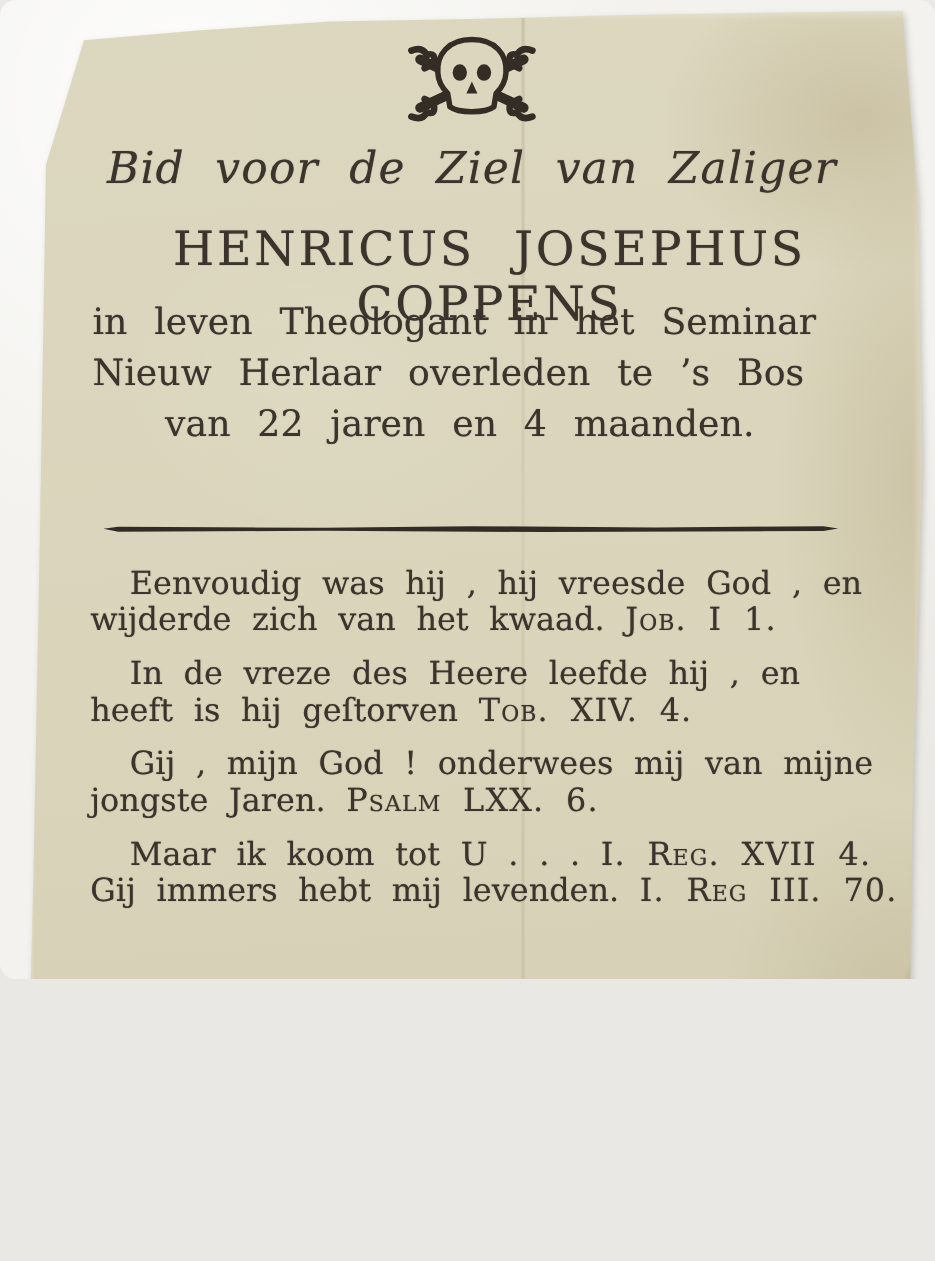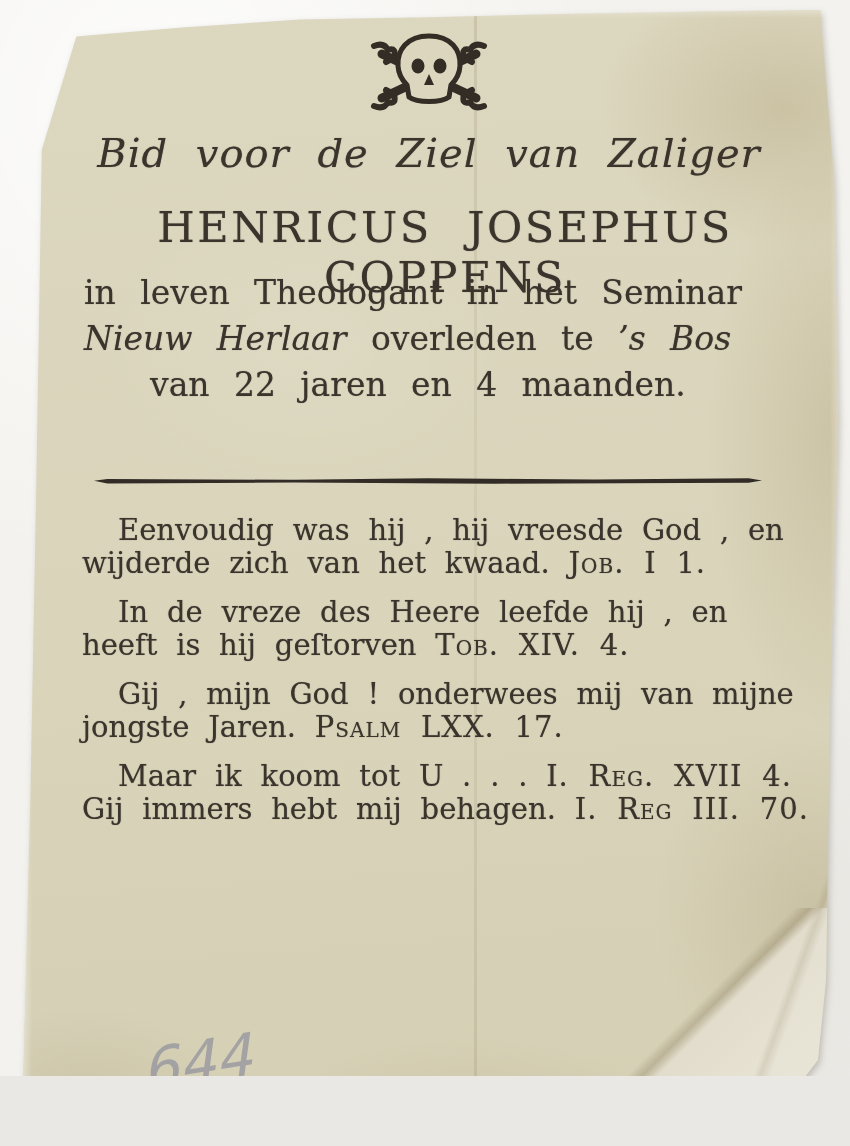--- a/index.html
+++ b/index.html
@@ -1,22 +1,23 @@
 <!DOCTYPE html>
 <html><head>
 <meta charset="utf-8">
 <style>
   html,body{margin:0;padding:0;background:#e9e8e4;}
   .scene{
-    position:relative;width:850px;height:1076px;overflow:hidden;
+    position:relative;width:850px;height:890px;overflow:hidden;
     background:
       radial-gradient(circle at 20% 10%, rgba(255,255,255,.8), transparent 40%),
       radial-gradient(circle at 80% 90%, rgba(220,218,212,.6), transparent 50%),
       #f3f2ee;
     font-family:"DejaVu Serif","Liberation Serif",serif;
+    border-radius:14px;
   }
   .paper-wrap{position:absolute;inset:0;filter:drop-shadow(2px 3px 3px rgba(70,65,50,.25));}
   .paper{
     position:absolute;left:18px;top:6px;width:822px;height:1132px;
     clip-path:polygon(
       7.1% 2.7%, 20% 1.9%, 34.3% 1.2%, 50% 1%, 65.9% .7%, 82% .5%, 97.6% .35%,
       99.3% 15.4%, 99.8% 36.6%, 98.8% 61.3%, 98.3% 86%, 97.3% 93.1%, 90.5% 99.6%,
       70% 99.4%, 46.5% 99.3%, 28% 99.1%, 12.4% 99%, .5% 98.8%,
       1.5% 70.1%, 2.2% 43.6%, 2.9% 12.7%);
     background:
@@ -49,21 +50,21 @@
 
   .heading{position:absolute;top:124px;left:0;width:100%;
     font-style:italic;font-size:40px;letter-spacing:1px;word-spacing:.35em;}
 
   .name{position:absolute;top:196px;left:16px;width:100%;
     font-size:43px;letter-spacing:2.5px;word-spacing:.45em;}
 
   .intro{position:absolute;top:264px;left:66px;right:24px;
     font-size:33px;line-height:46px;word-spacing:.42em;white-space:nowrap;}
   .intro .indent{padding-left:66px;}
-  .it{font-style:italic;}
+  .it{}
 
   .rule{position:absolute;top:472px;left:76px;width:668px;height:6px;background:#312c26;
     clip-path:polygon(0 45%, 2% 15%, 30% 30%, 50% 5%, 75% 25%, 98% 5%, 100% 40%, 98% 80%, 60% 95%, 30% 75%, 2% 90%);}
 
   .quotes{position:absolute;top:508px;left:64px;right:22px;
     font-size:29px;line-height:33px;word-spacing:.33em;white-space:nowrap;}
   .quotes p{margin:0 0 16px 0;}
   .quotes .ind{padding-left:36px;}
   .sc{font-variant:small-caps;letter-spacing:1px;}
   .cite-line{text-align:center;white-space:normal;padding-left:0;}
@@ -120,26 +121,26 @@
           <span class="sc">Job. I 1.</span>
         </p>
         <p>
           <span class="ind">In de vreze des Heere leefde hij , en</span><br>
           <span>heeft is hij geſtorven</span>
           <span class="sc">Tob. XIV. 4.</span>
         </p>
         <p>
           <span class="ind">Gij , mijn God ! onderwees mij van mijne</span><br>
           <span>jongste Jaren.</span>
-          <span class="sc">Psalm LXX. 17.</span>
+          <span class="sc">Psalm LXX. 6.</span>
         </p>
         <p>
           <span class="ind">Maar ik koom tot U . . .</span>
           <span class="sc">I. Reg. XVII 4.</span><br>
-          <span>Gij immers hebt mij behagen.</span>
+          <span>Gij immers hebt mij levenden.</span>
           <span class="sc">I. Reg III. 70.</span>
         </p>
       </div>
 
       <div class="pencil">644</div>
 
 
     </div>
   </div>
 </div>

